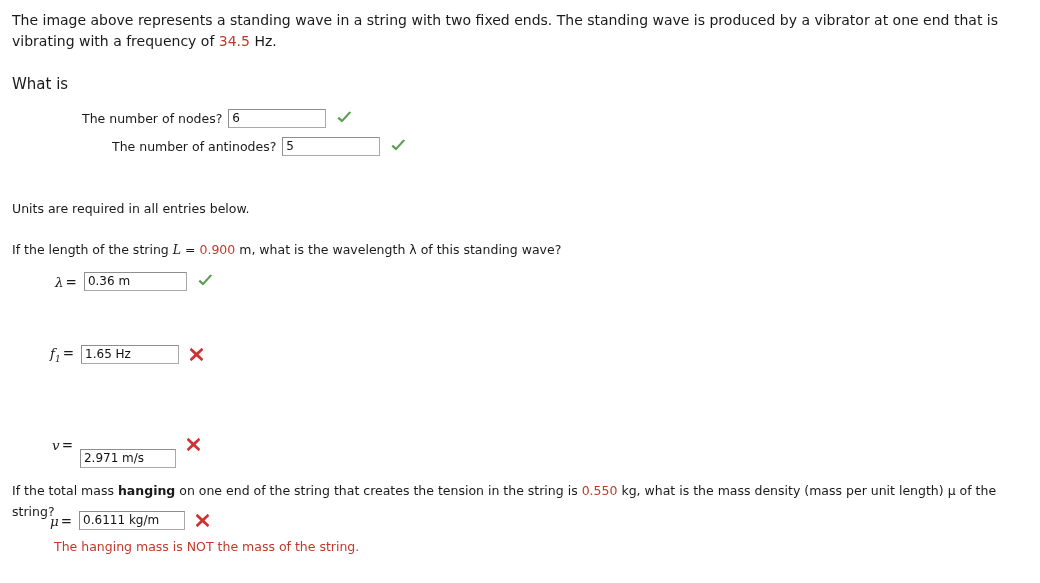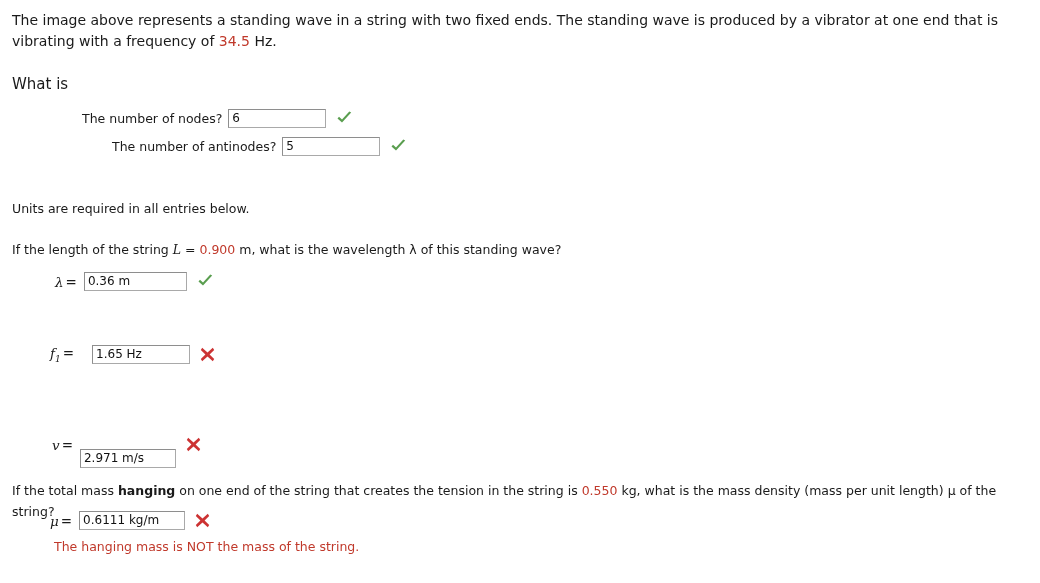--- a/index.html
+++ b/index.html
@@ -61,21 +61,21 @@
     border-top-color: #8e8e8e;
     border-left-color: #8e8e8e;
     height: 17px;
     line-height: 17px;
     padding: 0 3px;
     box-sizing: content-box;
     outline: none;
   }
   .f-nodes { width: 90px; }
   .f-lambda { width: 95px; }
-  .f-freq { width: 90px; margin-left: 11px; }
+  .f-freq { width: 90px; }
   .f-speed { width: 88px; margin-top: 28px; }
   .f-mu { width: 98px; }
 
   .mark {
     margin-left: 10px;
     display: inline-block;
     line-height: 0;
   }
   .mark svg { display: block; }
 

